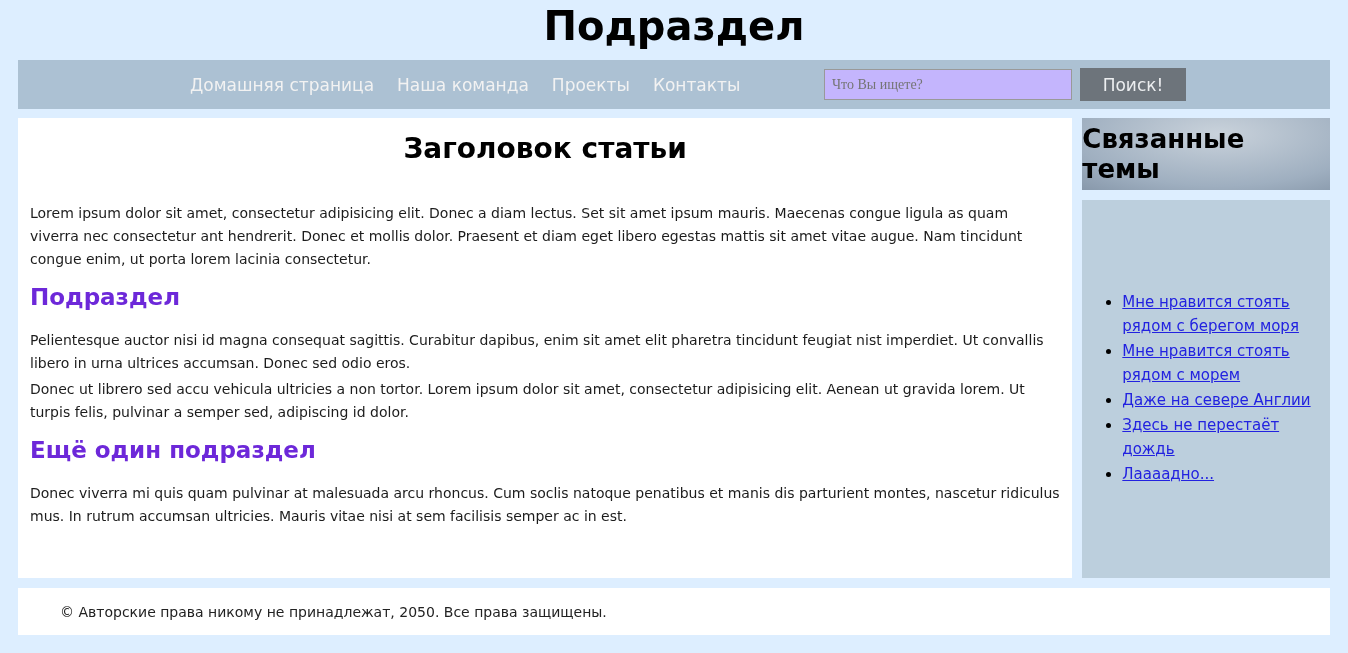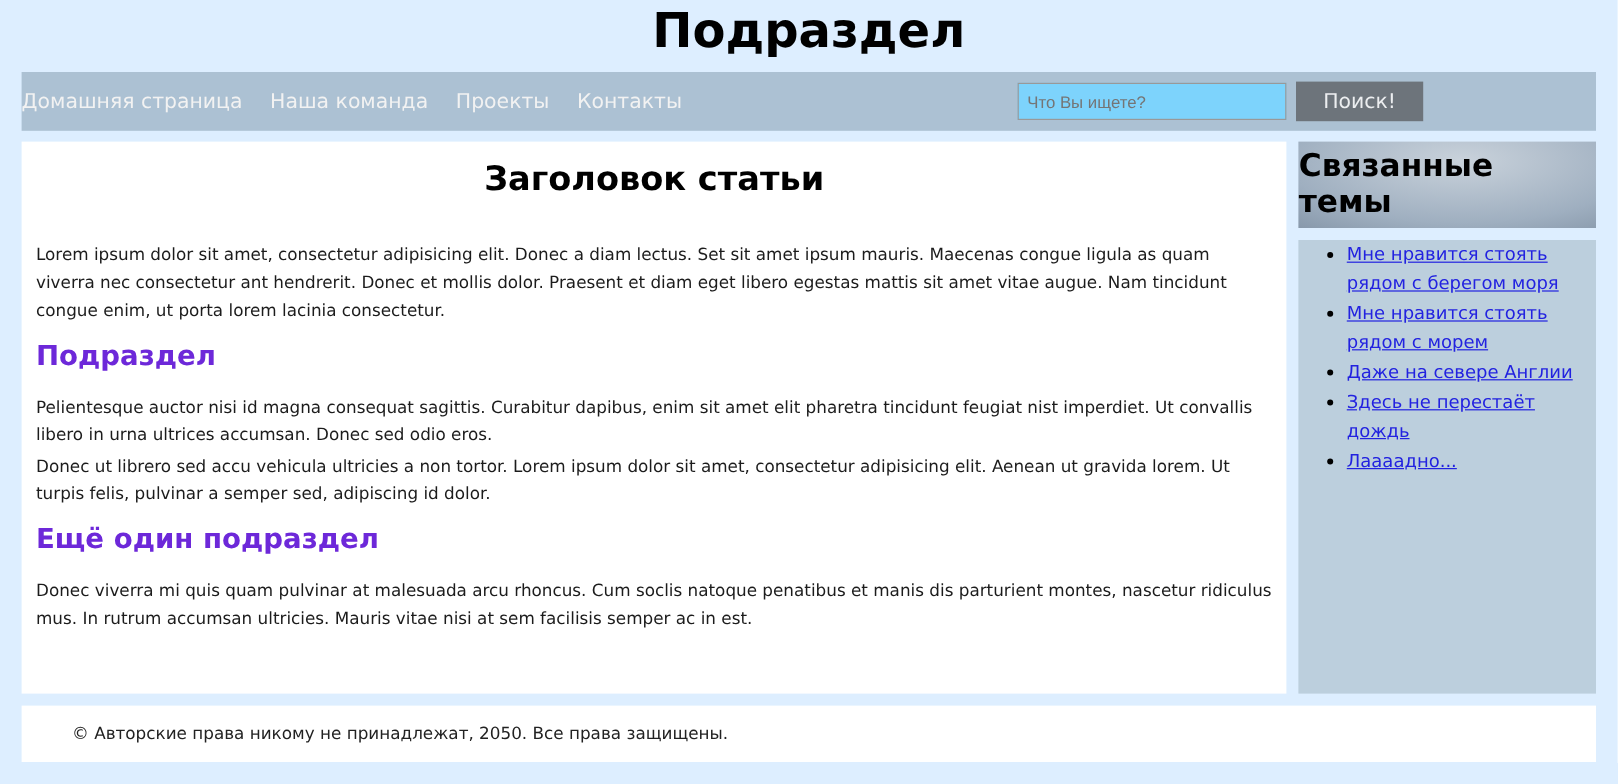--- a/index.html
+++ b/index.html
@@ -19,34 +19,35 @@
     font-size: 40px; font-weight: bold; color: #000;
   }
 
   
   .navbar {
     height: 49px; background: #acc1d3;
     display: flex; align-items: center;
   }
   .nav-links {
     display: flex; gap: 23px;
+    padding-left: 172px;
   }
   .nav-links a {
     color: #f2f2f2; text-decoration: none;
     font-size: 17px;
   }
   .search-group {
     margin-left: auto; margin-right: 144px;
     display: flex; align-items: center; gap: 8px;
   }
   .search-group input {
-    width: 224px; height: 31px;
-    border: 1px solid #999; background: #7dd3fc;
+    width: 248px; height: 31px;
+    border: 1px solid #999; background: #c4b5fd;
     font-size: 14px; padding: 0 7px;
-    font-family: Liberation Sans, sans-serif;
+    font-family: Liberation Serif, serif;
     color: #333; outline: none;
   }
   .search-group input::placeholder { color: #757575; opacity: 1; }
   .search-group button {
     width: 106px; height: 33px;
     background: #6d747b; color: #eceef0;
     border: none; font-size: 17px;
     font-family: "DejaVu Sans", "Liberation Sans", sans-serif;
     cursor: pointer;
   }
@@ -86,20 +87,21 @@
     height: 72px; flex: 0 0 72px;
     display: flex; align-items: center; justify-content: center;
     background: radial-gradient(ellipse 130% 160% at 55% 22%, #c9d2db 0%, #9fafc0 45%, #5d6f84 100%);
   }
   .sidebar-header h2 {
     margin: 0; font-size: 26px; font-weight: bold; color: #000;
   }
   .sidebar-body {
     margin-top: 10px; flex: 1;
     background: #bccfdd;
+    padding-top: 90px;
   }
   .sidebar-body ul {
     margin: 0; padding: 0 10px 0 40px;
     list-style: disc; color: #000;
   }
   .sidebar-body li {
     font-size: 15px; line-height: 24px; margin: 0 0 1px;
   }
   .sidebar-body a {
     color: #2222e0; text-decoration: underline;

